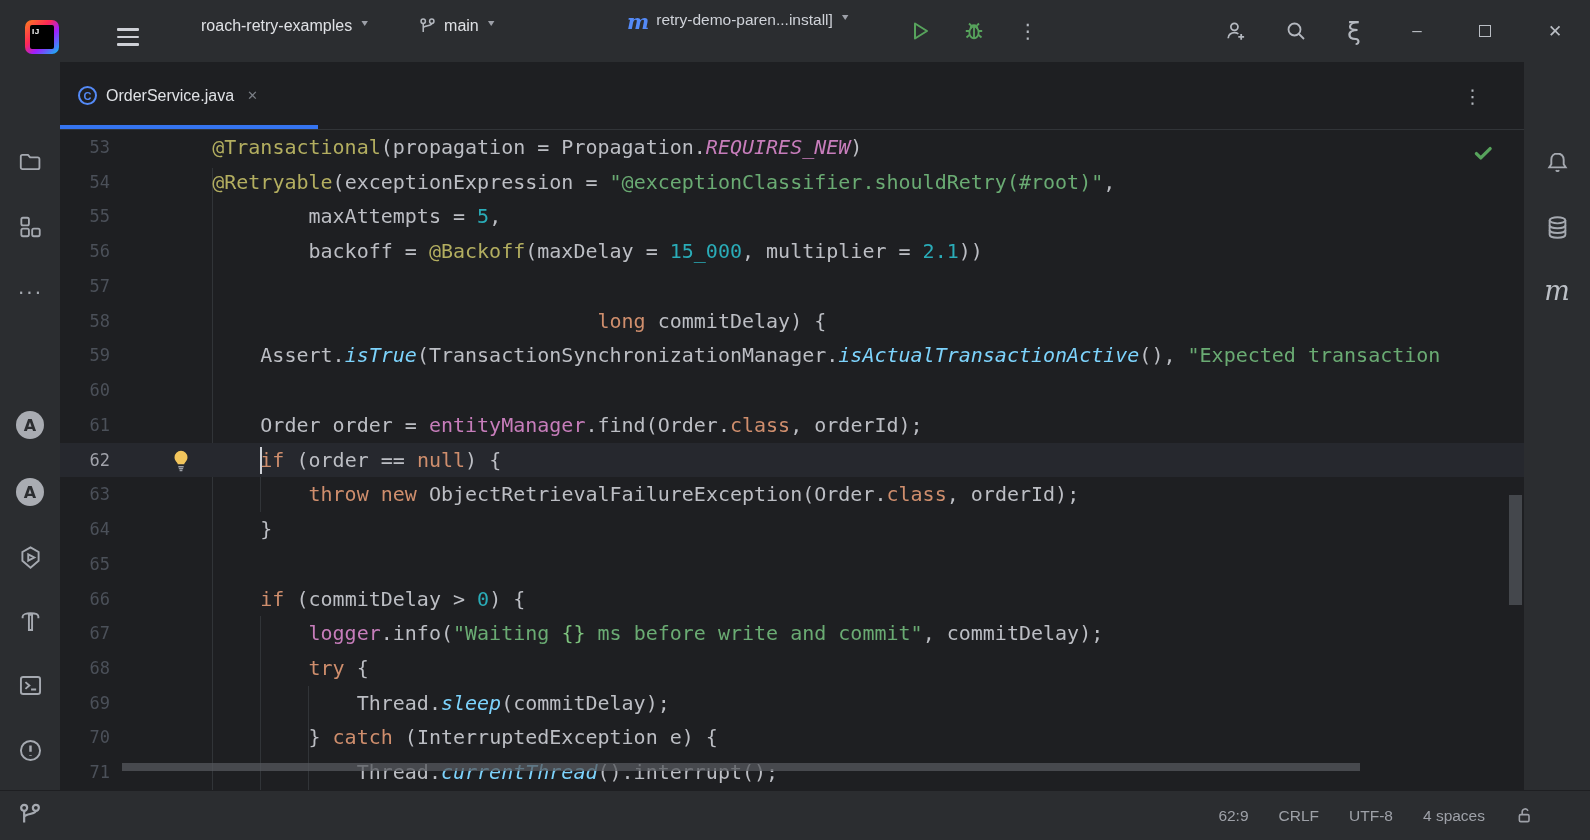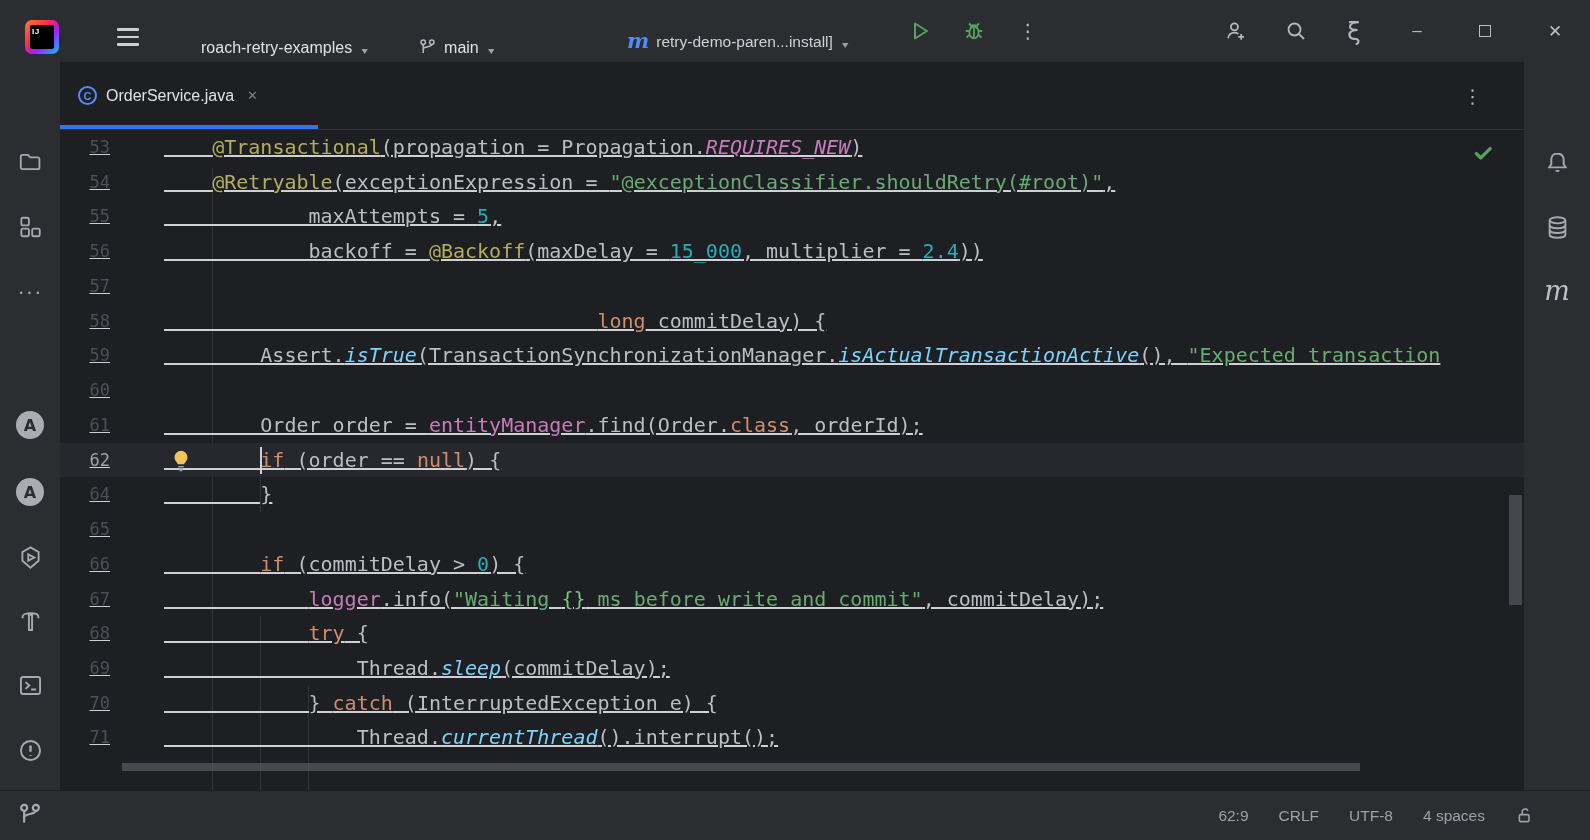--- a/index.html
+++ b/index.html
@@ -10,21 +10,21 @@
     user-select:none;
   }
   
   .toolbar{ position:relative; height:62px; background:#2B2D30; }
   .tb-left{ position:absolute; left:0; top:0; height:74px; display:flex; align-items:center; }
   .tb-center{ position:absolute; left:618px; top:0; height:62px; display:flex; align-items:center; }
   .tb-right{ position:absolute; right:0; top:0; height:62px; display:flex; align-items:center; }
   .icon-btn{ background:none; border:none; width:40px; height:40px; border-radius:8px;
     display:flex; align-items:center; justify-content:center; cursor:pointer; color:#B4B8BF; }
   .tb-widget{ background:none; border:none; height:40px; border-radius:8px; display:flex;
-    align-items:flex-end; gap:7px; padding:0 9px; cursor:pointer; color:#DFE1E5;
+    align-items:flex-start; gap:7px; padding:0 9px; cursor:pointer; color:#DFE1E5;
     font-family:"Liberation Sans",sans-serif; font-size:16px; }
   .logo-btn{ width:60px; display:flex; align-items:center; justify-content:center; }
   .logo-sq{ width:34px; height:34px; border-radius:7px;
     background:linear-gradient(135deg,#FC801D 0%,#FE2857 38%,#9E1FFF 62%,#07C3F2 100%);
     display:flex; align-items:center; justify-content:center; }
   .logo-inner{ width:24px; height:24px; background:#000; border-radius:2px; color:#fff;
     font-size:8px; font-weight:bold; padding:2px 0 0 2px; letter-spacing:.5px; }
   .hamburger{ display:flex; flex-direction:column; gap:5px; }
   .hamburger i{ display:block; width:22px; height:2.4px; background:#CED0D6; border-radius:1px; }
   .chev{ color:#9DA0A8; font-size:11px; transform:scaleY(.8); }
@@ -57,21 +57,21 @@
   .tab{ position:relative; display:flex; align-items:center; gap:9px; padding:0 16px 0 18px;
     width:258px; cursor:pointer; }
   .tab::after{ content:""; position:absolute; left:0; right:0; bottom:0; height:4px; background:#3574F0; }
   .class-icon{ width:19px; height:19px; border-radius:50%; border:2px solid #548AF7; color:#548AF7;
     font-size:11px; font-weight:bold; display:flex; align-items:center; justify-content:center; flex:none; }
   .tab-title{ font-size:16px; color:#DFE1E5; white-space:nowrap; }
   .tab-close{ color:#7A7E85; font-size:13px; margin-left:4px; cursor:pointer; }
   .tab-kebab{ position:absolute; right:42px; top:0; height:68px; background:none; border:none;
     color:#B4B8BF; font-size:19px; cursor:pointer; }
   
-  .editor{ position:relative; flex:1; overflow:hidden; background:#1E1F22; cursor:text;text-decoration:underline; }
+  .editor{ position:relative; flex:1; overflow:hidden; background:#1E1F22; cursor:text; }
   .line{ position:relative; display:flex; height:34.74px; line-height:34.74px; white-space:pre; }
   .line.active{ background:#26282E; }
   .ln{ flex:none; width:50px; text-align:right; font-family:"DejaVu Sans Mono",monospace;
     font-size:17px; color:#4B5059; cursor:pointer; }
   .line.active .ln{ color:#A1A3AB; }
   .code{ flex:none; margin-left:54px; font-family:"DejaVu Sans Mono",monospace; font-size:20px; color:#BCBEC4; }
   .t-d{ color:#BCBEC4; } .t-ann{ color:#B3AE60; } .t-kw{ color:#CF8E6D; }
   .t-str{ color:#6AAB73; } .t-num{ color:#2AACB8; } .t-mth{ color:#56A8F5; }
   .t-fld{ color:#C77DBB; } .t-cst{ color:#C77DBB; font-style:italic;text-align:center; }
   .t-it{ color:#7dd3fc; font-style:italic; } .t-strh{ color:#7EC37E; }
@@ -256,30 +256,31 @@
       <div class="editor">
         <div class="guide g1"></div>
         <div class="guide g2a"></div>
         <div class="guide g2b"></div>
         <div class="guide g3"></div>
 
         <div id="code-lines">
             <div class="line"><span class="ln">53</span><span class="code"><span class="t-d">    </span><span class="t-ann">@Transactional</span><span class="t-d">(propagation = Propagation.</span><span class="t-cst">REQUIRES_NEW</span><span class="t-d">)</span></span></div>
             <div class="line"><span class="ln">54</span><span class="code"><span class="t-d">    </span><span class="t-ann">@Retryable</span><span class="t-d">(exceptionExpression = </span><span class="t-str">"@exceptionClassifier.shouldRetry(#root)"</span><span class="t-d">,</span></span></div>
             <div class="line"><span class="ln">55</span><span class="code"><span class="t-d">            maxAttempts = </span><span class="t-num">5</span><span class="t-d">,</span></span></div>
-            <div class="line"><span class="ln">56</span><span class="code"><span class="t-d">            backoff = </span><span class="t-ann">@Backoff</span><span class="t-d">(maxDelay = </span><span class="t-num">15_000</span><span class="t-d">, multiplier = </span><span class="t-num">2.4</span><span class="t-d">))</span></span></div>
+            <div class="line"><span class="ln">56</span><span class="code"><span class="t-d">            backoff = </span><span class="t-ann">@Backoff</span><span class="t-d">(maxDelay = </span><span class="t-num">15_000</span><span class="t-d">, multiplier = </span><span class="t-num">2.1</span><span class="t-d">))</span></span></div>
             <div class="line"><span class="ln">57</span></div>
             <div class="line"><span class="ln">58</span><span class="code"><span class="t-d">                                    </span><span class="t-kw">long</span><span class="t-d"> commitDelay) {</span></span></div>
             <div class="line"><span class="ln">59</span><span class="code"><span class="t-d">        Assert.</span><span class="t-it">isTrue</span><span class="t-d">(TransactionSynchronizationManager.</span><span class="t-it">isActualTransactionActive</span><span class="t-d">(), </span><span class="t-str">"Expected transaction</span></span></div>
             <div class="line"><span class="ln">60</span><span class="code"></span></div>
             <div class="line"><span class="ln">61</span><span class="code"><span class="t-d">        Order order = </span><span class="t-fld">entityManager</span><span class="t-d">.find(Order.</span><span class="t-kw">class</span><span class="t-d">, orderId);</span></span></div>
             <div class="line active"><span class="ln">62</span><span class="code"><span class="t-d">        </span><span class="t-kw">if</span><span class="t-d"> (order == </span><span class="t-kw">null</span><span class="t-d">) {</span></span><div class="caret"></div><div class="bulb"><svg width="26" height="26" viewBox="0 0 24 24">
                   <path d="M12 3.5 a6 6 0 0 1 6 6 c0 2.3-1.2 3.6-2.2 4.7-.6.7-.8 1.2-.8 1.8 h-6 c0-.6-.2-1.1-.8-1.8-1-1.1-2.2-2.4-2.2-4.7 a6 6 0 0 1 6-6 z" fill="#F2C55C"></path>
                   <path d="M9.5 18.2 h5 M10 20 h4 M10.7 21.7 h2.6" stroke="#9DA0A6" stroke-width="1.3" fill="none"></path>
                 </svg></div></div>
+            <div class="line"><span class="ln">63</span><span class="code"><span class="t-d">            </span><span class="t-kw">throw</span><span class="t-d"> </span><span class="t-kw">new</span><span class="t-d"> ObjectRetrievalFailureException(Order.</span><span class="t-kw">class</span><span class="t-d">, orderId);</span></span></div>
             <div class="line"><span class="ln">64</span><span class="code"><span class="t-d">        }</span></span></div>
             <div class="line"><span class="ln">65</span><span class="code"></span></div>
             <div class="line"><span class="ln">66</span><span class="code"><span class="t-d">        </span><span class="t-kw">if</span><span class="t-d"> (commitDelay &gt; </span><span class="t-num">0</span><span class="t-d">) {</span></span></div>
             <div class="line"><span class="ln">67</span><span class="code"><span class="t-d">            </span><span class="t-fld">logger</span><span class="t-d">.info(</span><span class="t-str">"Waiting </span><span class="t-strh">{}</span><span class="t-str"> ms before write and commit"</span><span class="t-d">, commitDelay);</span></span></div>
             <div class="line"><span class="ln">68</span><span class="code"><span class="t-d">            </span><span class="t-kw">try</span><span class="t-d"> {</span></span></div>
             <div class="line"><span class="ln">69</span><span class="code"><span class="t-d">                Thread.</span><span class="t-it">sleep</span><span class="t-d">(commitDelay);</span></span></div>
             <div class="line"><span class="ln">70</span><span class="code"><span class="t-d">            } </span><span class="t-kw">catch</span><span class="t-d"> (InterruptedException e) {</span></span></div>
             <div class="line"><span class="ln">71</span><span class="code"><span class="t-d">                Thread.</span><span class="t-it">currentThread</span><span class="t-d">().interrupt();</span></span></div>
           </div>
 

